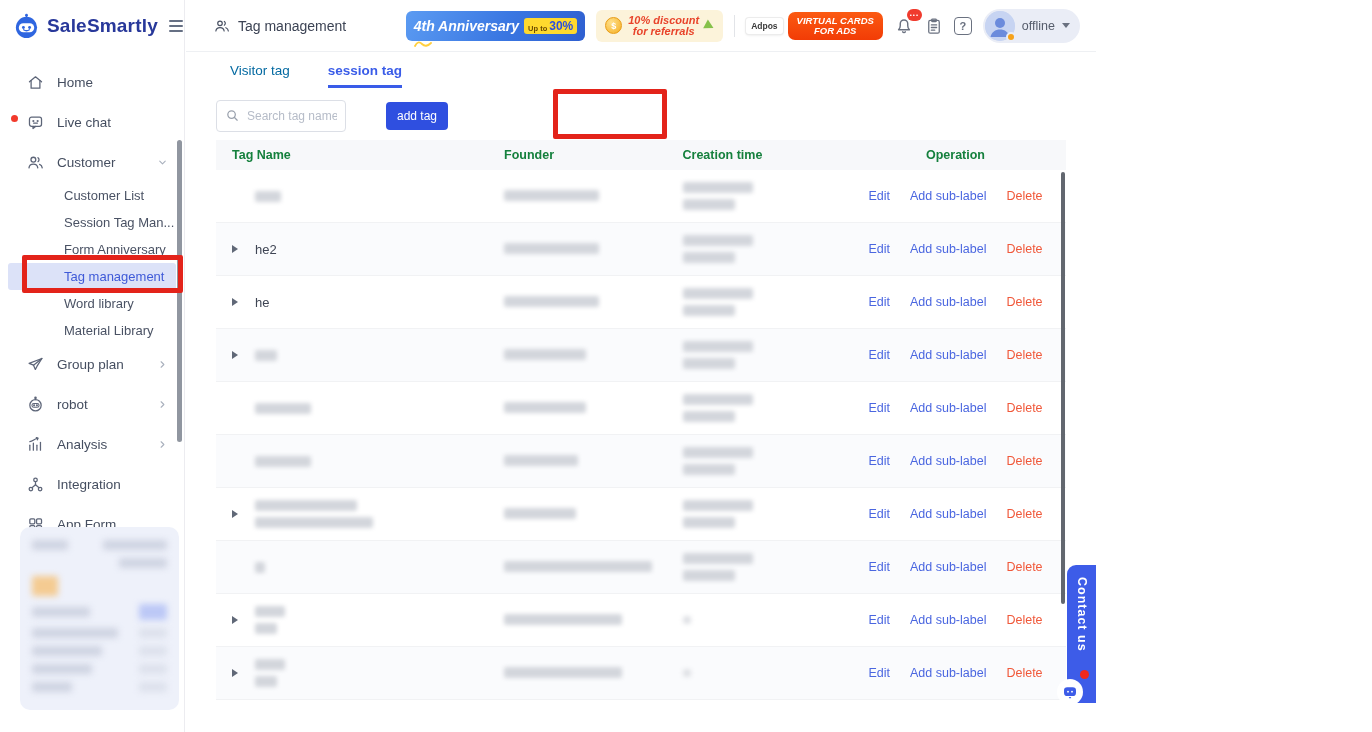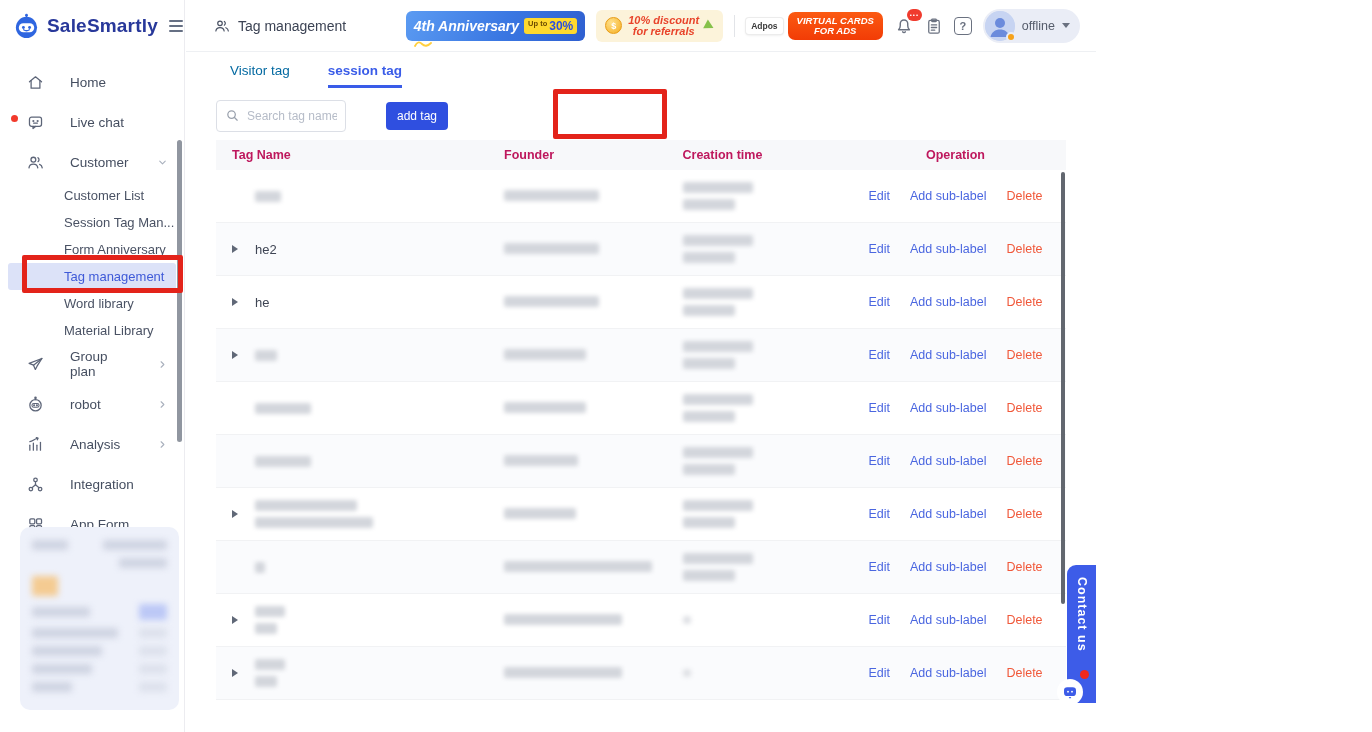--- a/index.html
+++ b/index.html
@@ -10,21 +10,21 @@
 
   
   .sidebar { position:absolute; left:0; top:0; width:185px; height:732px;
     border-right:1px solid #ececf0; background:#fff; z-index:5; }
   .logo-row { height:52px; display:flex; align-items:center; padding-left:13px; gap:7px; }
   .logo-text { font-size:19px; font-weight:800; color:#28389a; letter-spacing:.2px; }
   .menu-toggle { margin-left:4px; display:flex; flex-direction:column; gap:3px; cursor:pointer; }
   .menu-toggle i { display:block; width:14px; height:2px; background:#667084; border-radius:1px; }
   .nav { padding-top:10px; }
   .nav-item { position:relative; height:40px; display:flex; align-items:center;
-    padding-left:27px; gap:26px; font-size:13.5px; color:#454e60; cursor:pointer; }
+    padding-left:27px; gap:13px; font-size:13.5px; color:#454e60; cursor:pointer; }
   .nav-item .nav-icon { display:flex; color:#5d6578; }
   .notif-dot { position:absolute; left:11px; top:13px; width:7px; height:7px;
     border-radius:50%; background:#f23a2c; }
   .chev { margin-left:auto; margin-right:16px; color:#a9b0bd; display:flex; }
   .sub-list { }
   .sub-item { height:27px; display:flex; align-items:center; padding-left:64px;
     font-size:13px; color:#4a5264; cursor:pointer; }
   .sub-item.active { background:#dce2f8; color:#3f5ad8; border-radius:3px;
     margin:0 8px; padding-left:56px; }
   .side-scrollbar { position:absolute; left:177px; top:140px; width:5px; height:302px;
@@ -50,21 +50,21 @@
     color:#3c4354; font-weight:500; }
   .page-title .t-icon { display:flex; color:#4a5264; }
   .header-right { margin-left:auto; display:flex; align-items:center; gap:11px; }
 
   
   .bn1 { position:relative; height:30px; display:flex; align-items:center; gap:5px;
     padding:0 8px; border-radius:6px; cursor:pointer;
     background:linear-gradient(115deg,#5b9bf2 0%,#3a77e2 55%,#2f5fd0 100%); }
   .bn1-text { color:#fff; font-weight:bold; font-style:italic; font-size:14px; white-space:nowrap; }
   .bn1-badge { background:#ffd92e; border-radius:3px; padding:1px 4px; display:flex;
-    align-items:flex-start; gap:2px; }
+    align-items:flex-end; gap:2px; }
   .bn1-badge .upto { font-size:7.5px; font-weight:bold; color:#6b4a00; }
   .bn1-badge .pct { font-size:12px; font-weight:800; color:#2b4fe0; }
   .bn1 .squiggle { position:absolute; left:8px; bottom:-7px; }
   .bn2 { height:32px; display:flex; align-items:center; gap:6px; padding:0 9px;
     background:#fcf3da; border-radius:6px; cursor:pointer; }
   .coin { width:17px; height:17px; border-radius:50%; border:1px solid #e89c15;
     background:radial-gradient(circle at 35% 30%,#ffe08a,#f5af23); color:#fff;
     font-size:9px; font-weight:bold; display:flex; align-items:center; justify-content:center; }
   .bn2-text { font-style:italic; font-weight:bold; color:#e8432a; font-size:11px;
     line-height:11px; text-align:center; white-space:nowrap; }
@@ -110,21 +110,21 @@
     font-family:"Liberation Sans",sans-serif; }
   .search-box input::placeholder { color:#b6bcc8; }
   .search-icon { position:absolute; left:9px; top:8px; color:#9aa1ad; display:flex; }
   .add-btn { margin-left:40px; width:62px; height:28px; background:#2f4fe0; color:#fff;
     border:none; border-radius:4px; font-size:12px; cursor:pointer;
     font-family:"Liberation Sans",sans-serif; }
 
   
   .table { margin:8px 30px 0 30px; }
   .t-head { display:grid; grid-template-columns:32% 21% 21% 26%; height:30px;
-    align-items:center; background:#f7f8fa; font-size:12.5px; font-weight:bold; color:#be185d; }
+    align-items:center; background:#f7f8fa; font-size:12.5px; font-weight:bold; color:#15803d; }
   .t-head .hc { padding-left:16px; }
   .t-head .hc.op { text-align:center; padding-left:0; }
   .t-row { display:grid; grid-template-columns:32% 21% 21% 26%; min-height:53px;
     align-items:center; border-bottom:1px solid #f1f2f4; background:#fff; }
   .t-row.alt { background:#fafbfd; }
   .c-name { padding-left:16px; display:flex; align-items:center; gap:9px; }
   .arrow { width:0; height:0; border-left:6px solid #606877; border-top:4px solid transparent;
     border-bottom:4px solid transparent; cursor:pointer; flex:none; }
   .name-lines { display:flex; flex-direction:column; gap:6px;padding-left:8px; }
   .tag-text { font-size:13px; color:#3f4554; }

